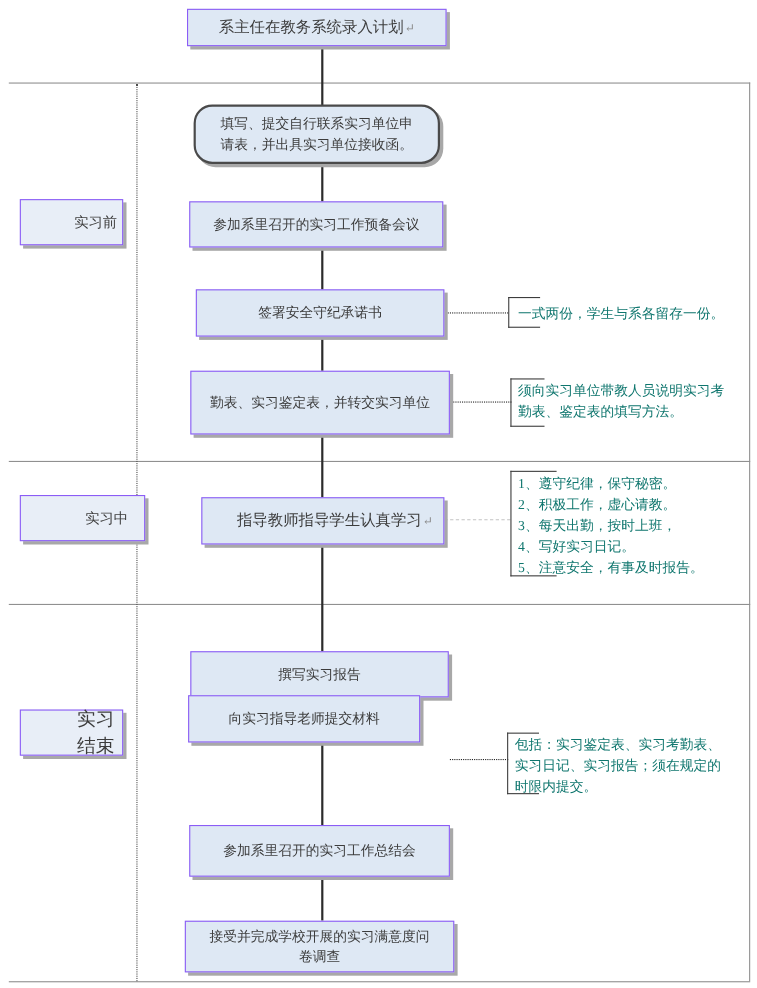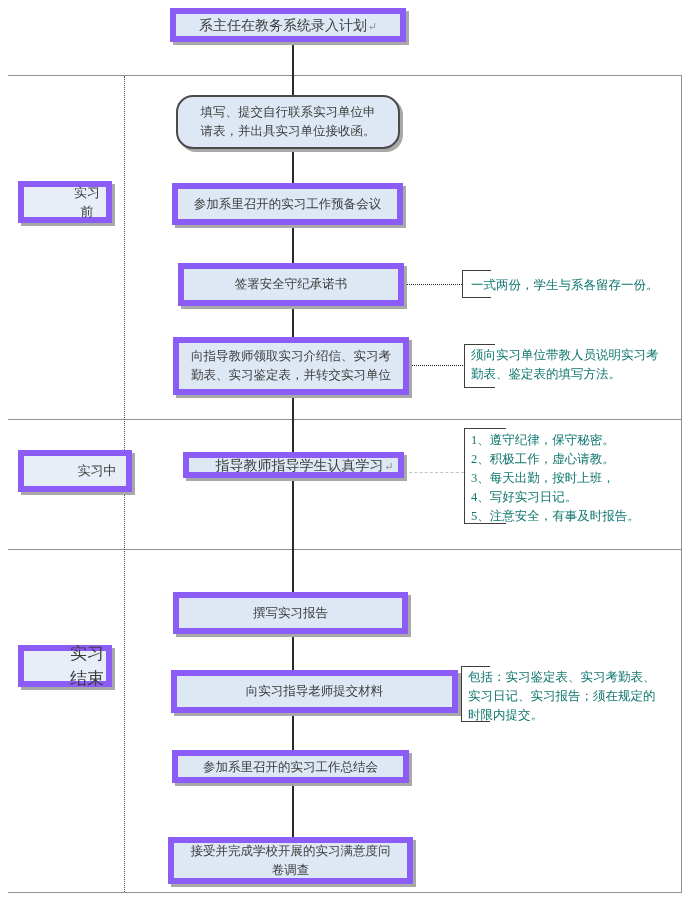--- a/index.html
+++ b/index.html
@@ -4,21 +4,21 @@
 <style>
   html,body{margin:0;padding:0;background:#ffffff;}
   body{font-family:"Liberation Serif","DejaVu Serif",serif;}
   #canvas{position:relative;width:688px;height:898px;background:#ffffff;overflow:hidden;color:#3c3c3c;}
 
   .hline{position:absolute;height:0;border-top:1px solid #909090;}
   .vline{position:absolute;width:0;border-left:1px solid #909090;}
   .vdash{position:absolute;width:0;border-left:1px dotted #4d4d4d;}
   .flowline{position:absolute;width:2px;background:#2b2b2b;z-index:1;}
 
-  .box{position:absolute;z-index:2;background:#dee8f4;border:6px solid #8b5cf6;
+  .box{position:absolute;z-index:2;background:#dee8f4;border:1px solid #8b5cf6;
        box-shadow:3px 3px 0 #a8a8a8;display:flex;flex-direction:column;
        align-items:center;justify-content:center;text-align:center;
        font-size:12.5px;line-height:1.5;color:#3c3c3c;box-sizing:border-box;}
   .box.big{font-size:14px;}
   .box.rounded{border-radius:17px;border-width:2px;border-color:#4a4a4a;}
   .phase{background:#e8eef7;padding-left:44px;}
   .retmark{font-size:11px;color:#8a8a8a;margin-left:1px;}
 
   .dotconn{position:absolute;height:0;border-top:1px dotted #222222;z-index:0;}
   .dotconn.light{border-top:1px dashed #c4c4c4;}
@@ -70,39 +70,38 @@
 
   <div class="box" style="left:172px;top:183px;width:231px;height:42px;">
     <span>参加系里召开的实习工作预备会议</span>
   </div>
 
   <div class="box" style="left:178px;top:263px;width:226px;height:43px;">
     <span>签署安全守纪承诺书</span>
   </div>
 
   <div class="box" style="left:173px;top:337px;width:236px;height:58px;">
-    <div>向指导教师领取实习介绍信、实习考</div>
     <div>勤表、实习鉴定表，并转交实习单位</div>
   </div>
 
-  <div class="box big" style="left:183px;top:452px;width:221px;height:26px;padding-left:22px;">
+  <div class="box big" style="left:183px;top:452px;width:221px;height:43px;padding-left:22px;">
     <div>
       <span>指导教师指导学生认真学习</span><span class="retmark">↵</span>
     </div>
   </div>
 
   <div class="box" style="left:173px;top:592px;width:235px;height:42px;">
     <span>撰写实习报告</span>
   </div>
 
-  <div class="box" style="left:171px;top:670px;width:287px;height:43px;">
+  <div class="box" style="left:171px;top:632px;width:211px;height:43px;">
     <span>向实习指导老师提交材料</span>
   </div>
 
-  <div class="box" style="left:172px;top:750px;width:237px;height:33px;justify-content:flex-end;">
+  <div class="box" style="left:172px;top:750px;width:237px;height:47px;">
     <span>参加系里召开的实习工作总结会</span>
   </div>
 
   <div class="box" style="left:168px;top:837px;width:245px;height:47px;">
     <div>接受并完成学校开展的实习满意度问</div>
     <div>卷调查</div>
   </div>
 
   <div class="bracket" style="left:462px;top:270px;width:28px;height:26px;"></div>
   <div class="bracket" style="left:464px;top:344px;width:30px;height:42px;"></div>

